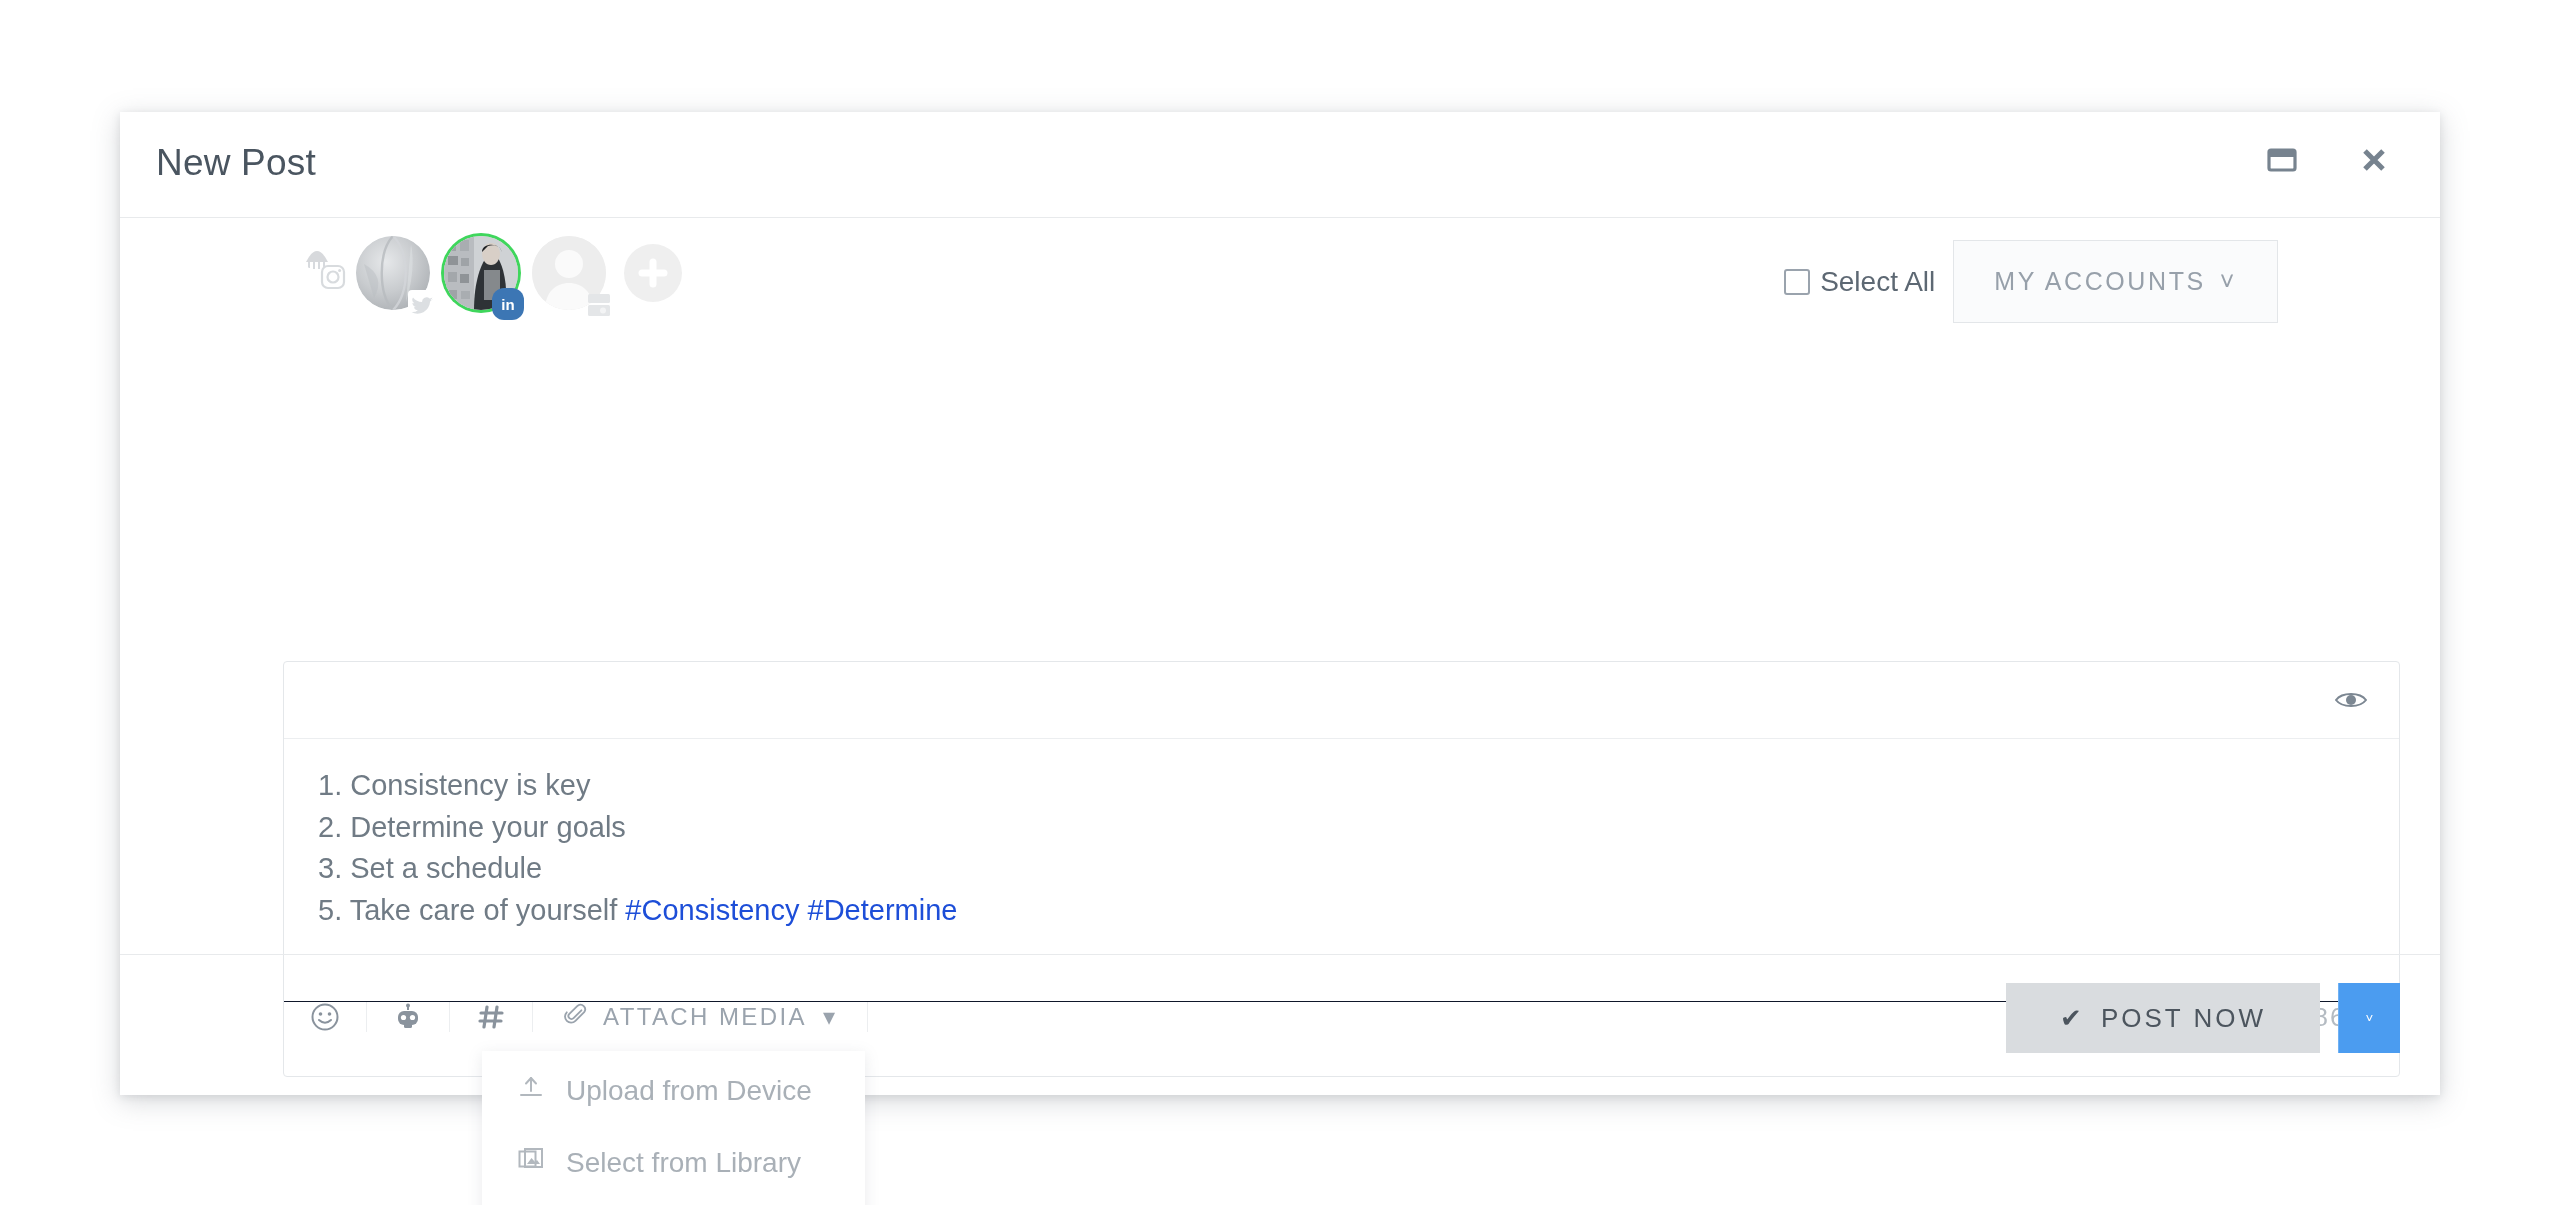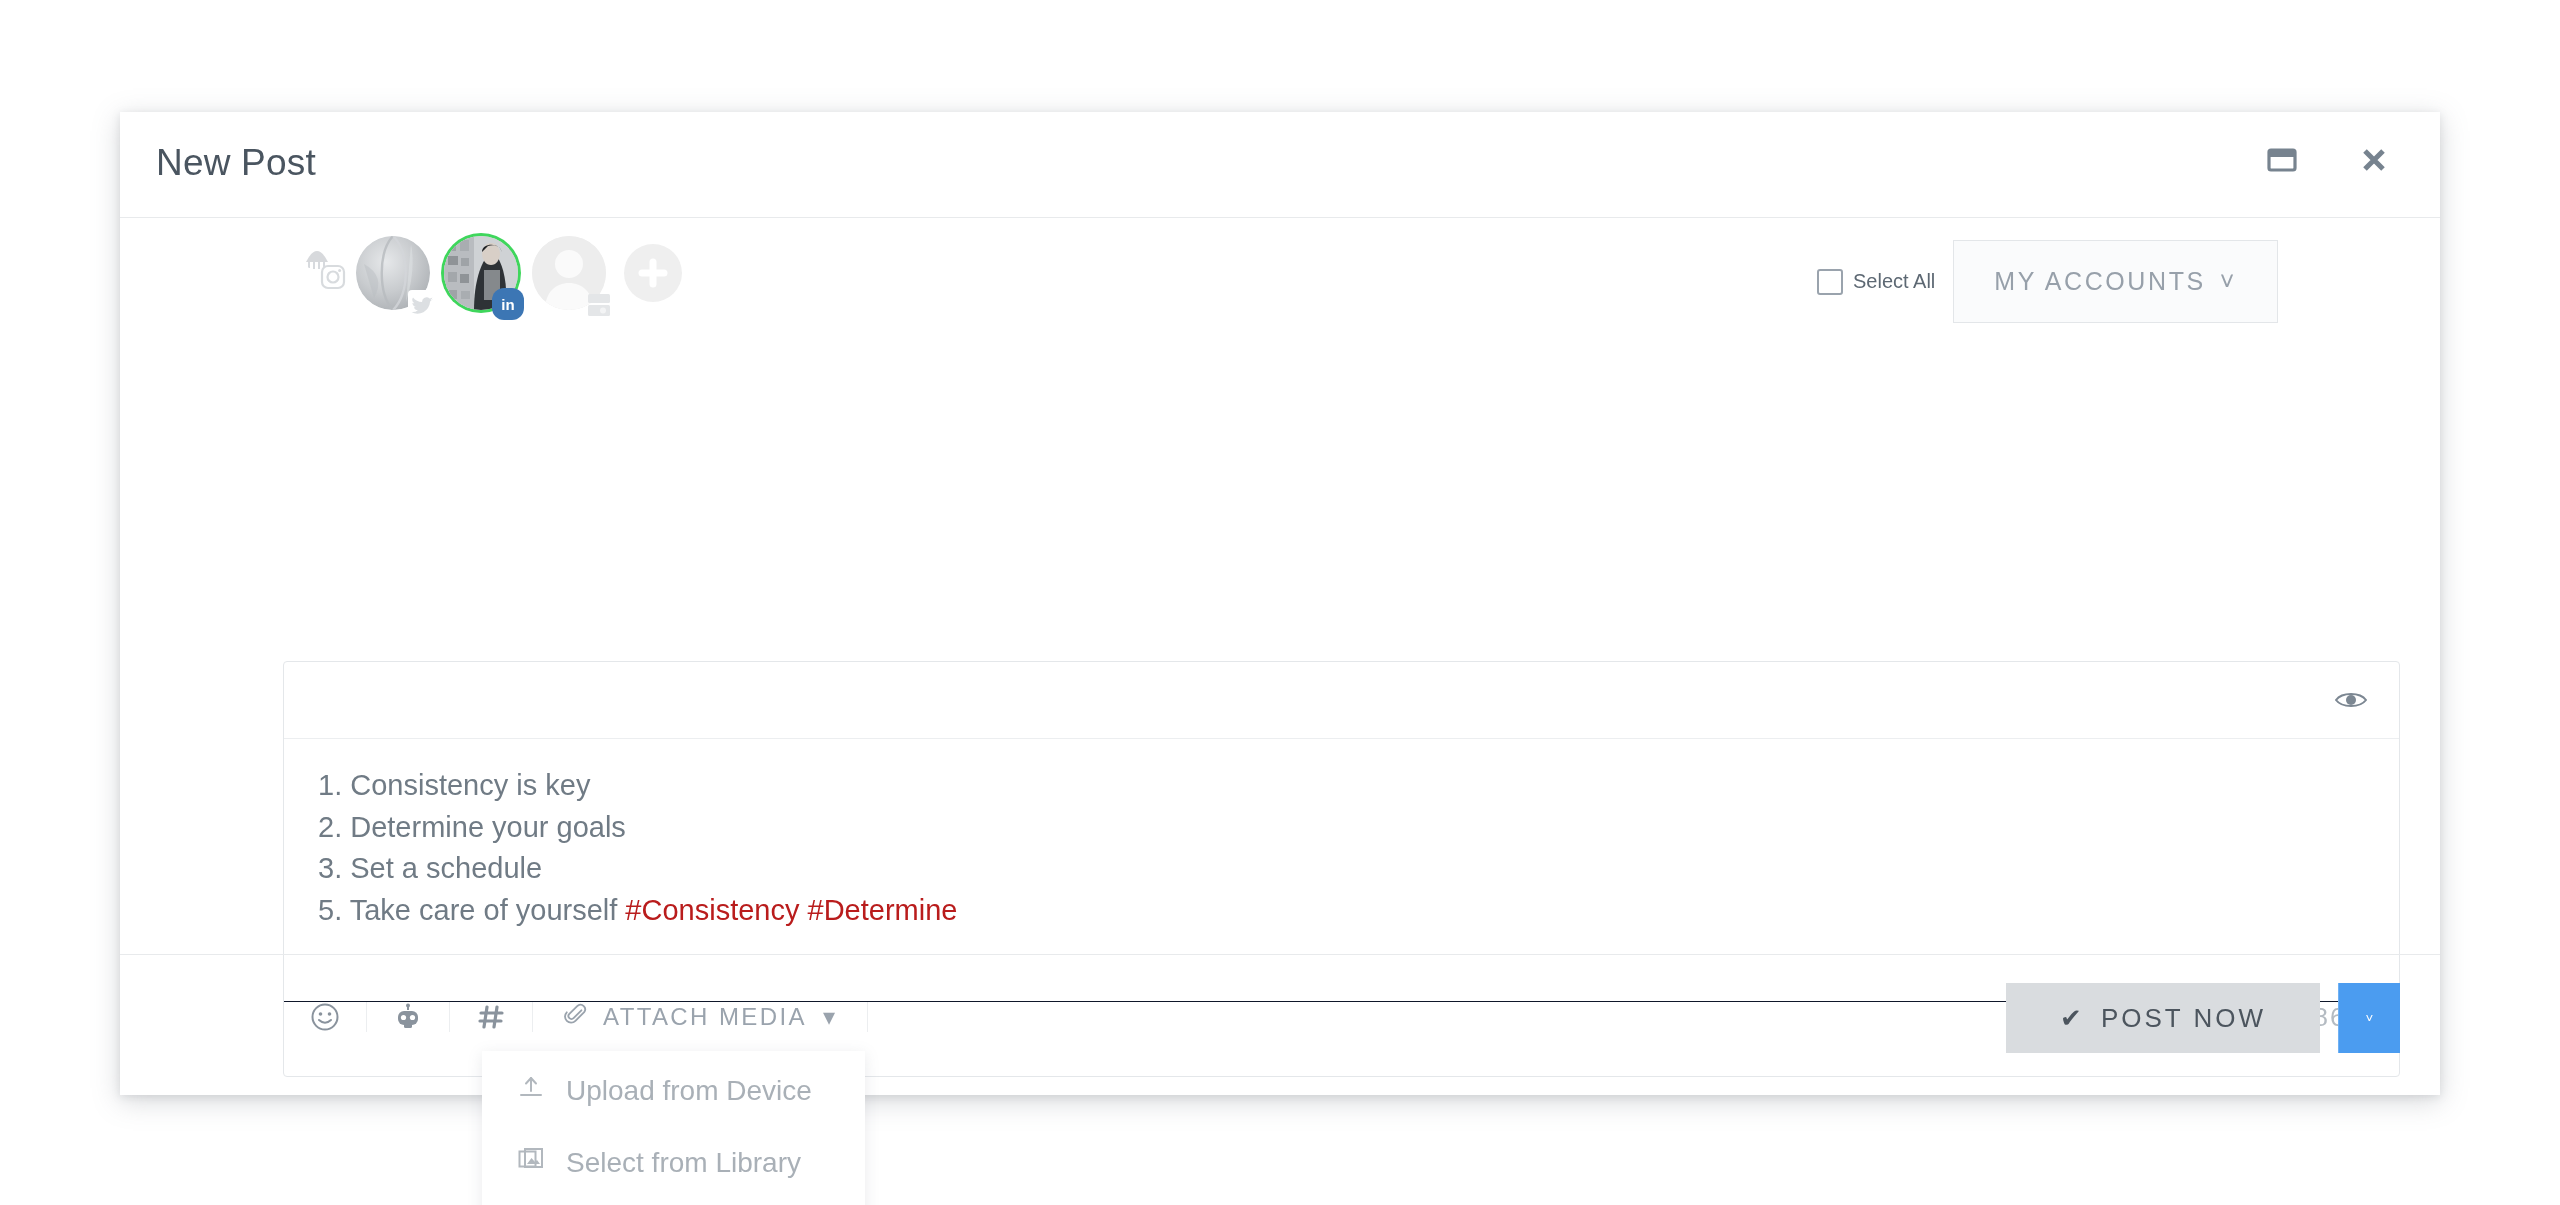--- a/index.html
+++ b/index.html
@@ -163,21 +163,21 @@
     gap: 10px;
     cursor: pointer;
   }
   .select-all .box {
     width: 22px; height: 22px;
     border: 2px solid #9aa3ad;
     border-radius: 3px;
     background: #fff;
   }
   .select-all .lbl {
-    font-size: 20px;
+    font-size: 28px;
     color: #5d6873;
   }
   .accounts-btn {
     border: 1px solid #e3e6e9;
     background: #fafbfc;
     color: #97a0aa;
     font-size: 25px;
     letter-spacing: 2.6px;
     padding: 26px 40px;
     display: flex;
@@ -215,21 +215,21 @@
   .editor-content {
     padding: 26px 34px 22px 34px;
     min-height: 214px;
   }
   .post-line {
     font-size: 29px;
     line-height: 41.5px;
     color: #707b85;
     white-space: pre;
   }
-  .hashtag { color: #b91c1c; }
+  .hashtag { color: #1d4ed8; }
 
   .editor-toolbar {
     height: 74px;
     border-top: 1px solid #0f172a;
     display: flex;
     align-items: flex-start;
     position: relative;
   }
   .tool-btn {
     width: 82px;

